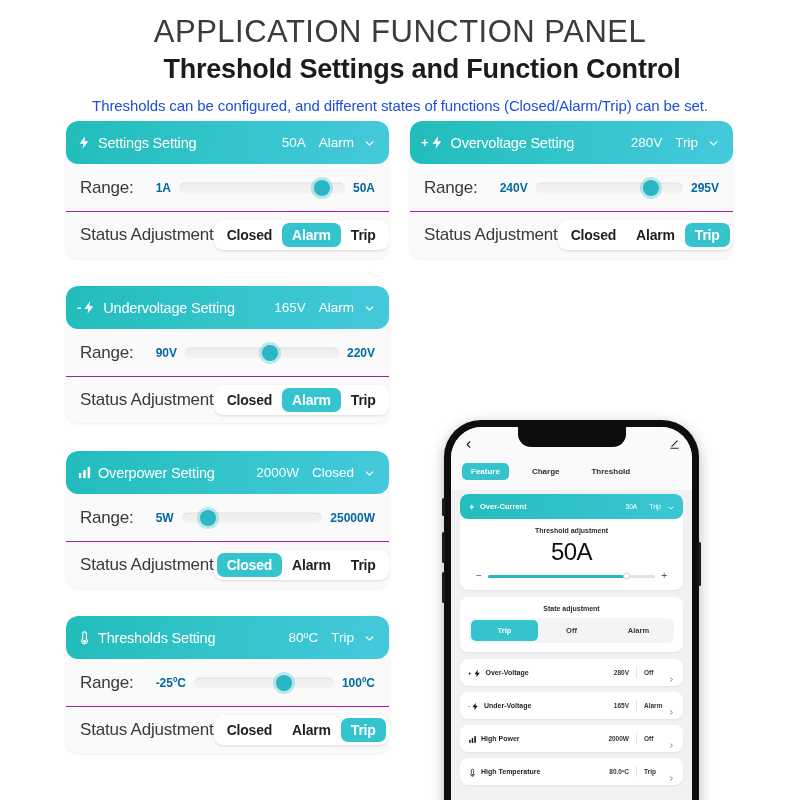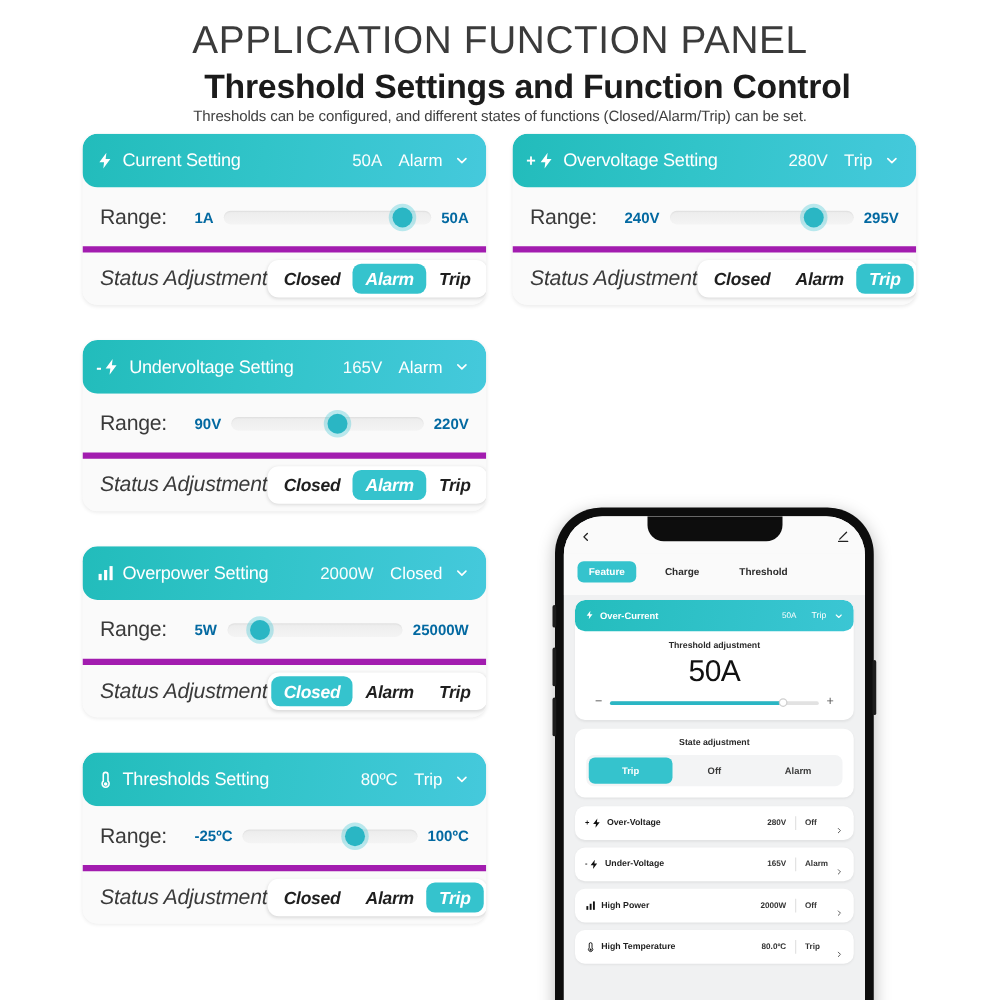--- a/index.html
+++ b/index.html
@@ -23,22 +23,23 @@
   .h-sub {
     font-size: 27px;
     font-weight: 700;
     color: #1b1b1b;
     line-height: 1.25;
     margin-top: 3px;
     letter-spacing: -0.2px;
     padding-left: 44px;
   }
   .h-desc {
-    font-size: 12px;
-    color: #404040;
+    font-size: 15px;
+    color: #1d4ed8;
+    margin-top: 11px;
     letter-spacing: -0.1px;
   }
 
   
   .stage { position: relative; width: 800px; height: 680px; }
 
   
   .card {
     position: absolute;
     width: 323px;
@@ -64,21 +65,21 @@
   .ch-state { font-size: 13.5px; margin-right: 9px; white-space: nowrap; }
   .ch-chev { width: 13px; height: 13px; flex:0 0 auto; }
 
   .card-row {
     height: 47px;
     display: flex;
     align-items: center;
     padding: 0 14px;
     background: #fafafa;
   }
-  .row-divider { border-top: 5px solid #a21caf; font-style: italic; }
+  .row-divider { border-top: 1px solid #a21caf; }
   .row-label {
     font-size: 17px;
     color: #3a3a3a;
     letter-spacing: -0.2px;
     white-space: nowrap;
   }
   .range-min, .range-max {
     font-size: 12px;
     font-weight: 600;
     color: #0369a1;
@@ -258,21 +259,21 @@
 <div class="stage">
 
   <div id="cards-host">
       <div class="card" style="left: 66px; top: 7px;">
         <div class="card-head">
           <span class="ch-icon">
             <svg width="15" height="15" viewBox="0 0 24 24">
               <path d="M13 2L4 14h6l-1 8 9-12h-6l1-8z" fill="#fff"></path>
             </svg>
           </span>
-          <span class="ch-title">Current Setting</span>
+          <span class="ch-title">Settings Setting</span>
           <span class="ch-spacer"></span>
           <span class="ch-val">50A</span>
           <span class="ch-state">Alarm</span>
           <span class="ch-chev"><svg width="13" height="13" viewBox="0 0 24 24">
               <polyline points="6 9 12 15 18 9" fill="none" stroke="#fff" stroke-width="2.4" stroke-linecap="round" stroke-linejoin="round"></polyline>
             </svg></span>
         </div>
         <div class="card-row">
           <span class="row-label">Range:</span>
           <span class="range-min">1A</span>

